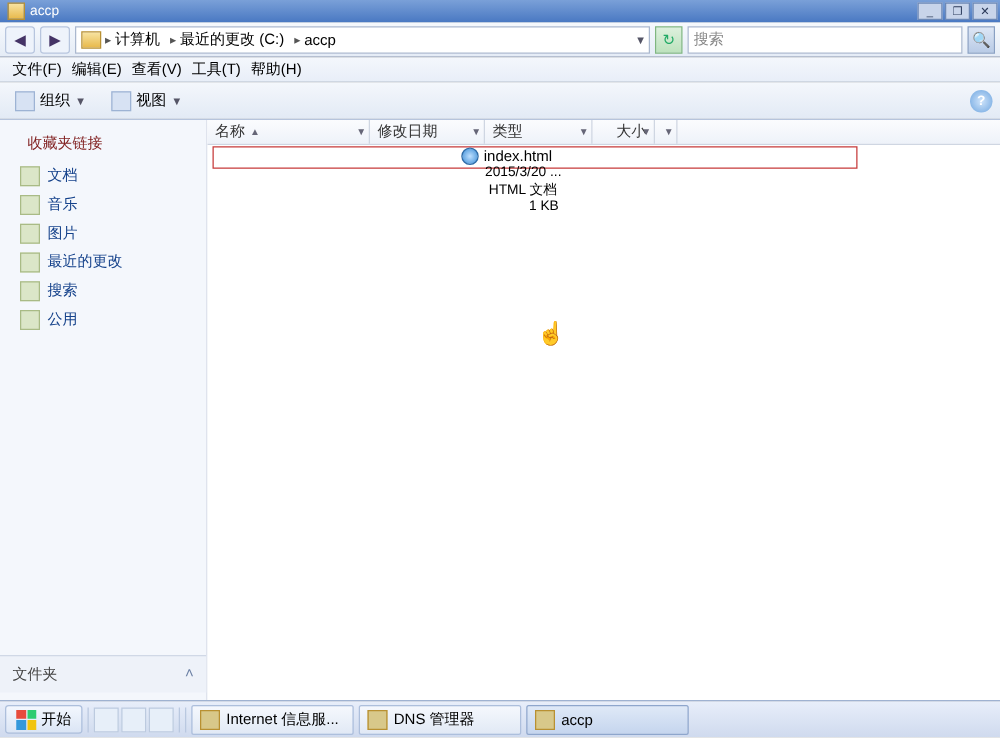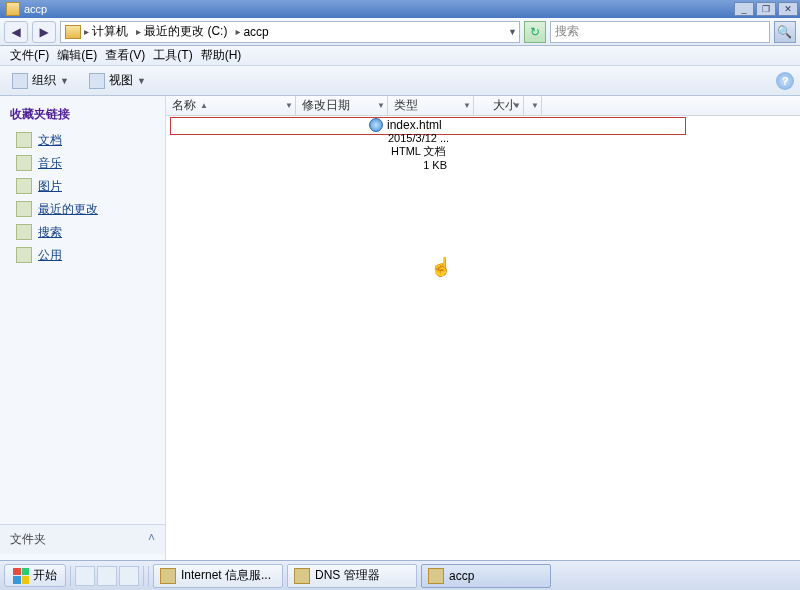--- a/index.html
+++ b/index.html
@@ -29,22 +29,22 @@
 
 
 .toolbar { height: 30px; background: linear-gradient(#f4f7fc,#e2eaf5); border-bottom:1px solid #b6c4dc; display:flex; align-items:center; padding:0 6px; gap:8px; }
 .toolbtn { display:flex; align-items:center; gap:4px; padding:2px 6px; }
 .toolbtn .ticon { width:16px; height:16px; background: #d7e2f3; border:1px solid #9db3d4; }
 .toolbar .help { margin-left:auto; width:18px;height:18px; border-radius:50%; background:radial-gradient(#cfe4fb,#6ea5df); color:#fff; display:flex;align-items:center;justify-content:center; font-weight:bold; font-size:11px; }
 
 
 .main { height: 464px; display:flex; background:#fff; }
 .sidebar { width: 166px; border-right:1px solid #d7dde7; display:flex; flex-direction:column; padding: 6px 0; background:#f4f7fc; }
-.favheader { font-weight: bold; color:#4c1d95; padding: 4px 10px 6px; }
-.favitem { display:flex; align-items:flex-start; gap:6px; padding: 3px 10px 3px 16px; color:#15428b; cursor:default;text-decoration:underline; }
+.favheader { font-weight: normal; color:#7f1d1d; padding: 4px 22px 6px; }
+.favitem { display:flex; align-items:flex-end; gap:6px; padding: 3px 10px 3px 16px; color:#15428b; cursor:default; }
 .favitem .ficon { width:16px;height:16px; background:#dbe6c8; border:1px solid #a9bb86; }
 .sidebar .flex { flex:1; }
 .foldersheader { border-top:1px solid #d0d8e6; padding:6px 10px; color:#444; background:#eef2f9; display:flex; align-items:flex-start; }
 .foldersheader .chev { margin-left:auto; color:#6c80a5; }
 
 .content { flex:1; position:relative; background:#fff; }
 .listheader { height:20px; border-bottom:1px solid #cfd6e2; display:flex; background:linear-gradient(#fbfcfe,#eef2f9); }
 .colhdr { display:flex; align-items:center; padding:0 6px; border-right:1px solid #cfd6e2; position:relative; font-size:11px; color:#333; }
 .colhdr .sort { font-size:8px; color:#667; margin-left:4px; }
 .colhdr .dd { position:absolute; right:2px; font-size:8px; color:#667; }
@@ -195,21 +195,21 @@
       <div class="colhdr c-last">
         <span class="dd">▼</span>
       </div>
     </div>
 
     <div class="filerow">
       <div class="cell cname">
         <div class="ieicon"></div>
         <span>index.html</span>
       </div>
-      <div class="cell cdate">2015/3/12 ...</div>
+      <div class="cell cdate">2015/3/20 ...</div>
       <div class="cell ctype">HTML 文档</div>
       <div class="cell csize">1 KB</div>
     </div>
 
     <div class="cursor">☝</div>
   </div>
 </div>
 
 <div class="taskbar">
   <div class="startbtn">

